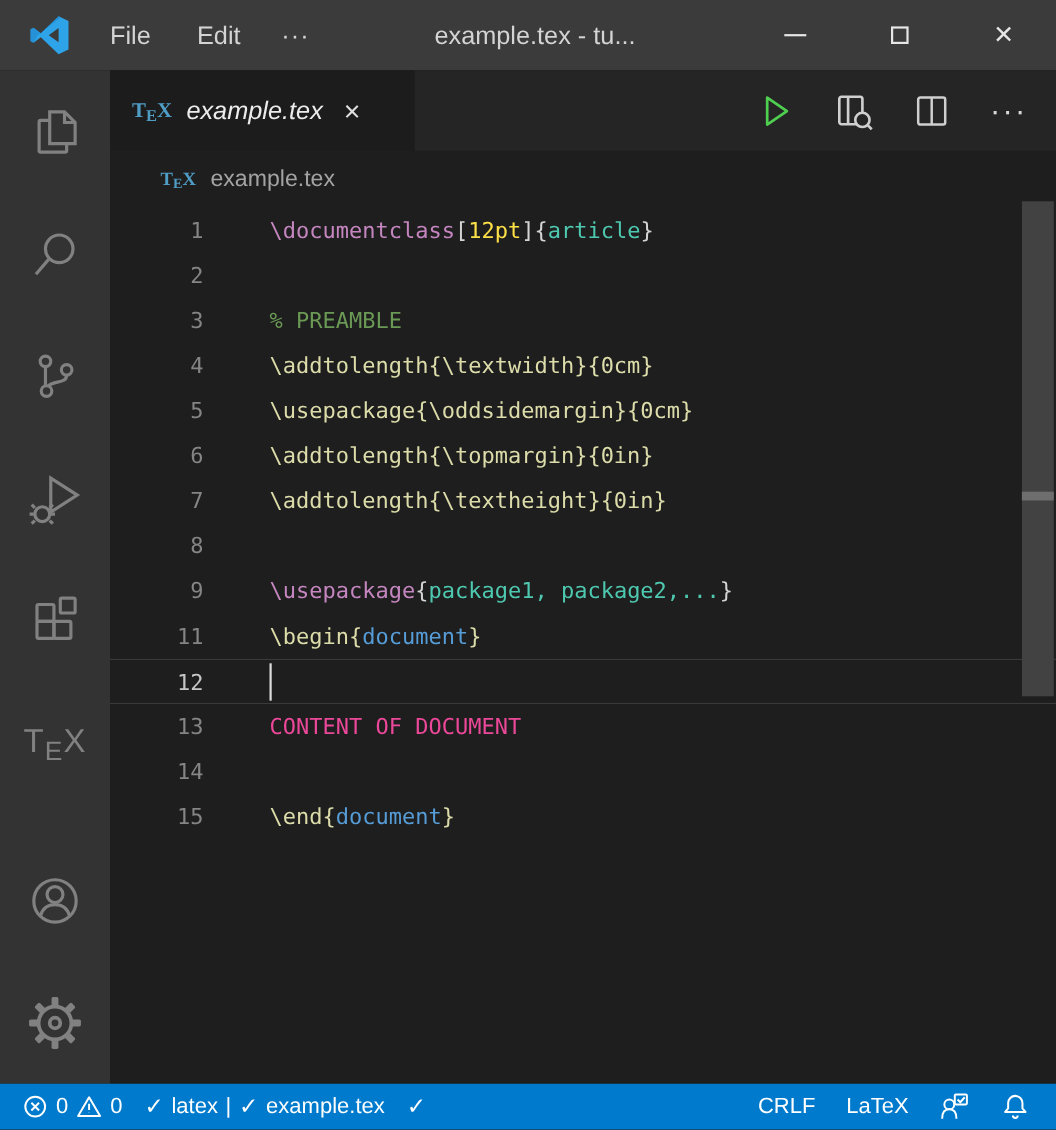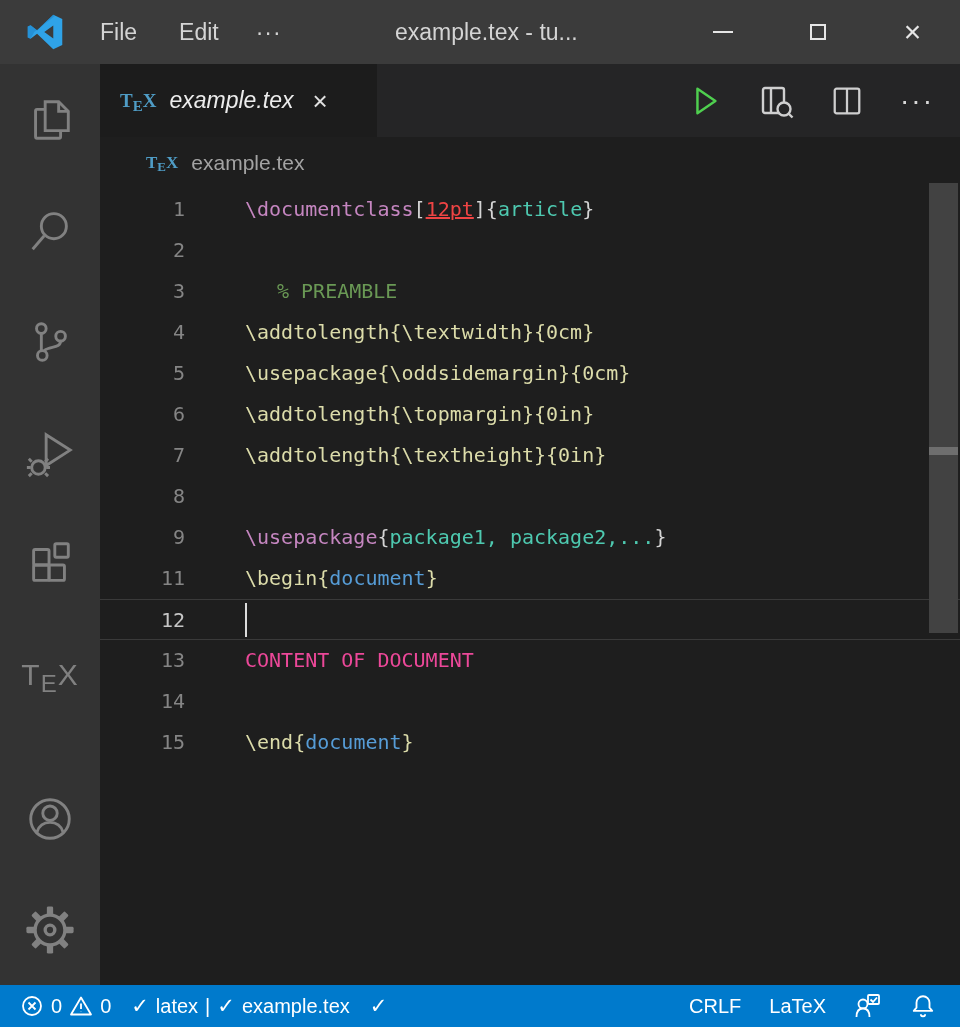--- a/index.html
+++ b/index.html
@@ -204,29 +204,29 @@
 
     <div class="breadcrumbs">
       <span class="texlogo small"><span>T</span><span class="texe">E</span><span>X</span></span>
       <span>example.tex</span>
     </div>
 
     <div class="code">
       <div>
           <div class="code-line">
             <div class="ln">1</div>
-            <div class="lc"><span style="color: rgb(197, 134, 192); margin-top: 11px;">\documentclass</span><span style="color: rgb(212, 212, 212);">[</span><span style="color: #ef4444; text-decoration: underline;">12pt</span><span style="color: rgb(212, 212, 212);">]</span><span style="color: rgb(212, 212, 212);">{</span><span style="color: rgb(78, 201, 176);">article</span><span style="color: rgb(212, 212, 212);">}</span></div>
+            <div class="lc"><span style="color: rgb(197, 134, 192); margin-top: 11px;">\documentclass</span><span style="color: rgb(212, 212, 212);">[</span><span style="color: #fde047;">12pt</span><span style="color: rgb(212, 212, 212);">]</span><span style="color: rgb(212, 212, 212);">{</span><span style="color: rgb(78, 201, 176);">article</span><span style="color: rgb(212, 212, 212);">}</span></div>
           </div>
           <div class="code-line">
             <div class="ln">2</div>
             <div class="lc"></div>
           </div>
           <div class="code-line">
             <div class="ln">3</div>
-            <div class="lc"><span style="color: rgb(106, 153, 85); margin-left: 32px;">% PREAMBLE</span></div>
+            <div class="lc"><span style="color: rgb(106, 153, 85);">% PREAMBLE</span></div>
           </div>
           <div class="code-line">
             <div class="ln">4</div>
             <div class="lc"><span style="color: rgb(220, 220, 170);">\addtolength{\textwidth}{0cm}</span></div>
           </div>
           <div class="code-line">
             <div class="ln">5</div>
             <div class="lc"><span style="color: rgb(220, 220, 170);">\usepackage{\oddsidemargin}{0cm}</span></div>
           </div>
           <div class="code-line">

